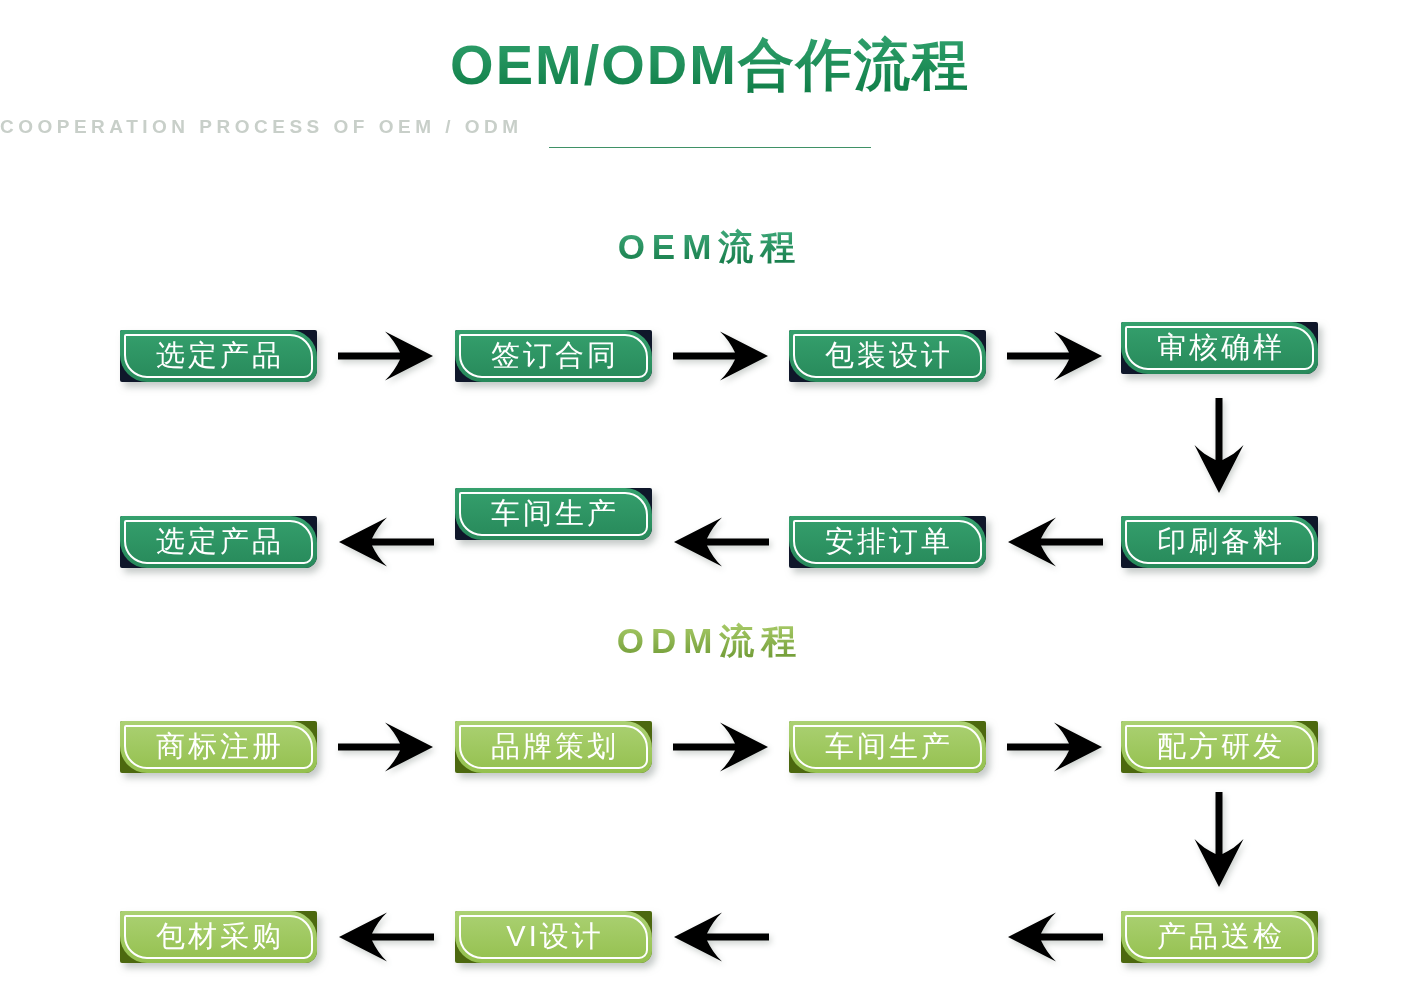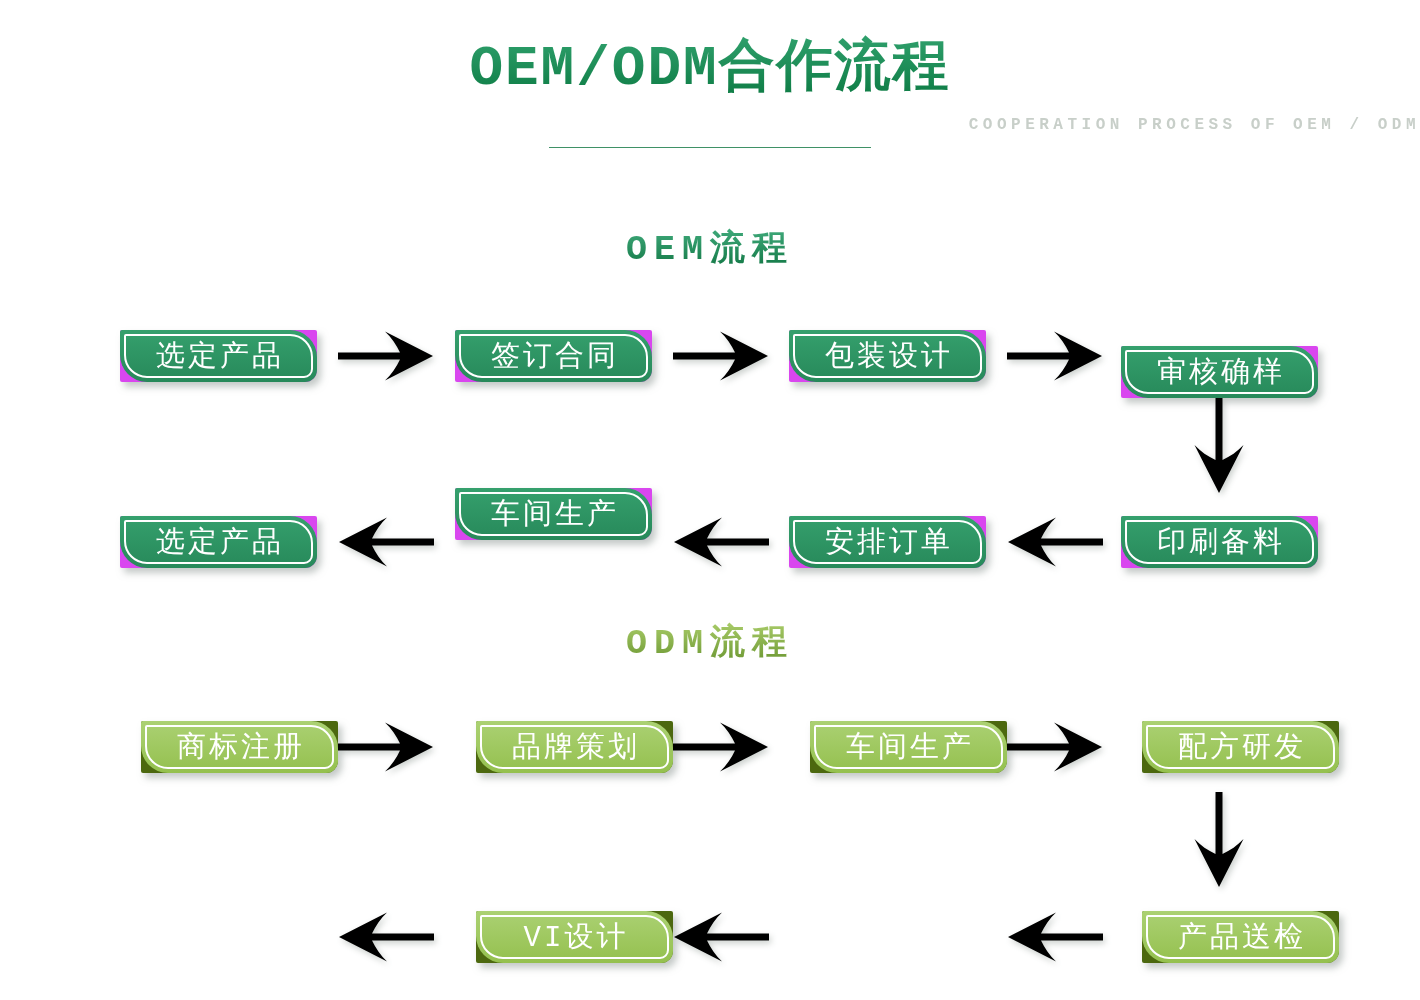--- a/index.html
+++ b/index.html
@@ -4,34 +4,33 @@
 <style>
   * { margin: 0; padding: 0; box-sizing: border-box; }
   html, body { background: #ffffff; }
   body { font-family: "Liberation Sans", sans-serif; }
   .canvas {
     position: relative;
     width: 1420px;
     height: 1000px;
     background: #ffffff;
     overflow: hidden;
-    font-family: Liberation Mono, monospace;
   }
 
   
   .main-title {
     position: absolute; top: 28px; left: 0; width: 100%;
     text-align: center;
     font-size: 56px; font-weight: 800; letter-spacing: 2px;
     color: #15804a;
   }
   .subtitle {
     position: absolute; top: 116px; left: 0; width: 100%;
-    text-align: right;
-    font-size: 16px; font-weight: 600; letter-spacing: 4.5px;
+    text-align: left;
+    font-size: 19px; font-weight: 600; letter-spacing: 4.5px;
     color: #c8cfc9;
   }
   .underline {
     position: absolute; top: 147px; left: 50%;
     width: 322px; margin-left: -161px;
     border-top: 1px solid #3f9166;
   }
   .tagline {
     position: absolute; top: 160px; left: 0; width: 100%;
     text-align: center;
@@ -66,22 +65,22 @@
     }
   }
 
   
   .box {
     position: absolute;
     width: 197px; height: 52px;
     border-radius: 2px 2px 12px 2px;
     box-shadow: 4px 5px 7px rgba(140, 150, 145, 0.5);
   }
-  .box.oem { background: #d946ef; }
-  .box.odm { background: #4c680f; margin-left: 21px; }
+  .box.oem { background: #0f172a; }
+  .box.odm { background: #4c680f; }
   .box-front {
     position: absolute; inset: 0;
     border-radius: 2px 27px 12px 27px;
   }
   .oem .box-front { background: linear-gradient(180deg, #35a06d 0%, #27895a 100%); }
   .odm .box-front { background: linear-gradient(180deg, #abd173 0%, #94c04e 100%); }
   .box-stroke {
     position: absolute; inset: 4px;
     border: 2px solid #ffffff;
     border-radius: 2px 23px 9px 23px;
@@ -140,21 +139,21 @@
   <div class="box oem" style="left:789px;top:330px">
     <div class="box-front"></div>
     <div class="box-stroke"></div>
     <span class="box-label">包装设计</span>
   </div>
   <div class="arrow oem" style="left:1005px;top:328px">
     <svg width="100" height="56" viewBox="0 0 100 56">
         <use href="#ar"></use>
       </svg>
   </div>
-  <div class="box oem" style="left:1121px;top:346px">
+  <div class="box oem" style="left:1121px;top:322px">
     <div class="box-front"></div>
     <div class="box-stroke"></div>
     <span class="box-label">审核确样</span>
   </div>
 
   <div class="arrow oem" style="left:1191px;top:396px">
     <svg width="56" height="100" viewBox="0 0 56 100">
         <use href="#ad"></use>
       </svg>
   </div>
@@ -232,20 +231,25 @@
     <div class="box-stroke"></div>
     <span class="box-label">配方研发</span>
   </div>
 
   <div class="arrow odm" style="left:1191px;top:790px">
     <svg width="56" height="100" viewBox="0 0 56 100">
         <use href="#ad"></use>
       </svg>
   </div>
 
+  <div class="box odm" style="left:120px;top:911px">
+    <div class="box-front"></div>
+    <div class="box-stroke"></div>
+    <span class="box-label">包材采购</span>
+  </div>
   <div class="arrow odm" style="left:336px;top:909px">
     <svg width="100" height="56" viewBox="0 0 100 56">
         <use href="#al"></use>
       </svg>
   </div>
   <div class="box odm" style="left:455px;top:911px">
     <div class="box-front"></div>
     <div class="box-stroke"></div>
     <span class="box-label">VI设计</span>
   </div>

